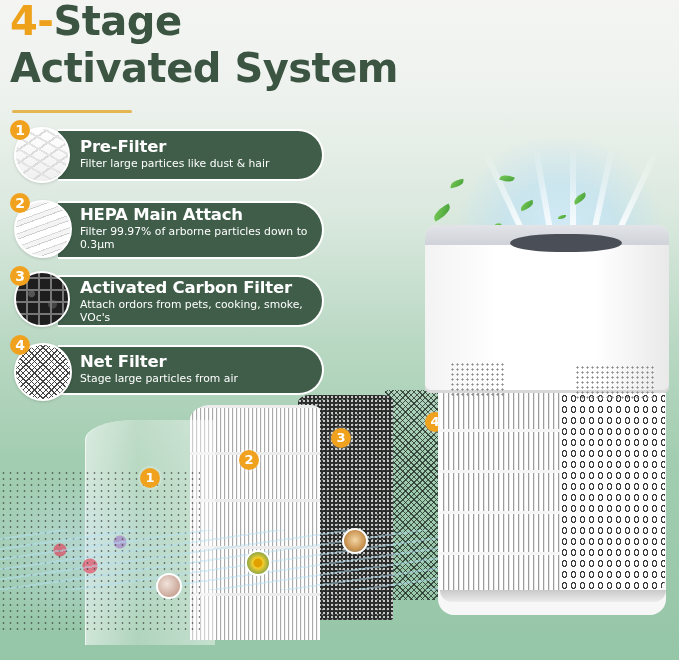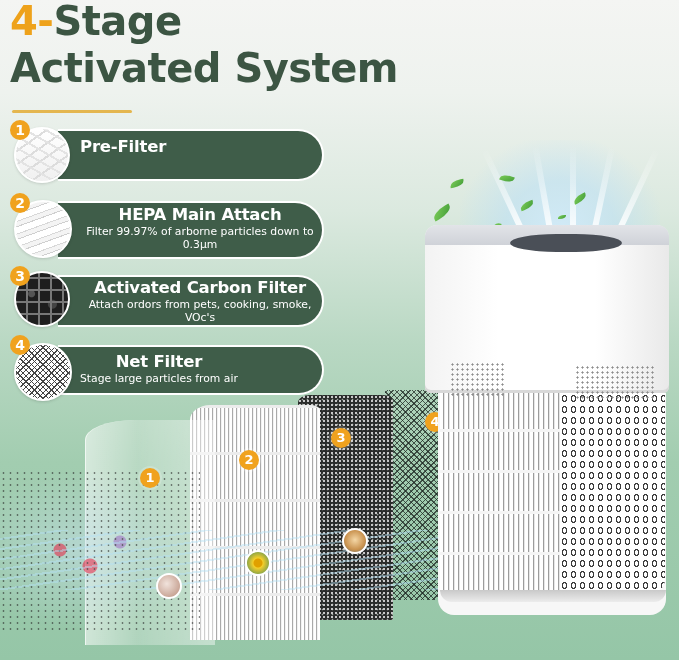--- a/index.html
+++ b/index.html
@@ -34,21 +34,21 @@
   .filter-thumb {
     position: absolute; left: 6px; border-radius: 50%;
     border: 2px solid #ffffff; overflow: hidden; background: #fff;
     box-shadow: 0 1px 3px rgba(0,0,0,.15);
   }
   .filter-badge {
     position: absolute; left: 2px; width: 20px; height: 20px; border-radius: 50%;
     background: #f0a21e; color: #fff; font-weight: bold; font-size: 14px;
     line-height: 20px; text-align: center;
   }
-  .filter-text { position: absolute; left: 72px; color: #fff; text-align: center; }
+  .filter-text { position: absolute; left: 72px; color: #fff; }
   .filter-name { font-weight: bold; font-size: 16.5px; line-height: 19px; letter-spacing: -0.2px; }
   .filter-desc { font-size: 10.8px; line-height: 13px; margin-top: 1px; }
 
   .thumb-pre {
     background:
       repeating-linear-gradient(30deg, transparent 0 8px, #e3e3e3 8px 10px),
       repeating-linear-gradient(-35deg, transparent 0 9px, #dcdcdc 9px 11px),
       linear-gradient(180deg, #ffffff, #f0f0f0);
   }
   .thumb-hepa {
@@ -195,20 +195,21 @@
   <div class="title-underline"></div>
 
   <div class="filter-list">
 
     <div class="filter-item" style="top:129px;height:52px;">
       <div class="filter-pill"></div>
       <div class="filter-thumb thumb-pre" style="top:-2px;width:56px;height:56px;"></div>
       <div class="filter-badge" style="top:-9px;">1</div>
       <div class="filter-text" style="top:8px;">
         <div class="filter-name">Pre-Filter</div>
+        <div class="filter-desc">Filter large partices like dust &amp; hair</div>
       </div>
     </div>
 
     <div class="filter-item" style="top:201px;height:58px;">
       <div class="filter-pill"></div>
       <div class="filter-thumb thumb-hepa" style="top:-1px;width:58px;height:58px;"></div>
       <div class="filter-badge" style="top:-8px;">2</div>
       <div class="filter-text" style="top:4px;width:240px;">
         <div class="filter-name">HEPA Main Attach</div>
         <div class="filter-desc">Filter 99.97% of arborne particles down to 0.3μm</div>

